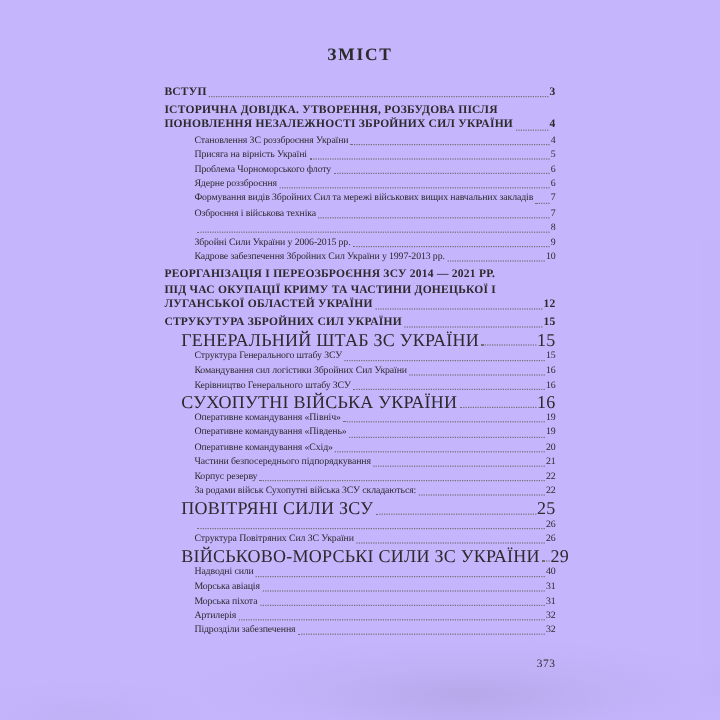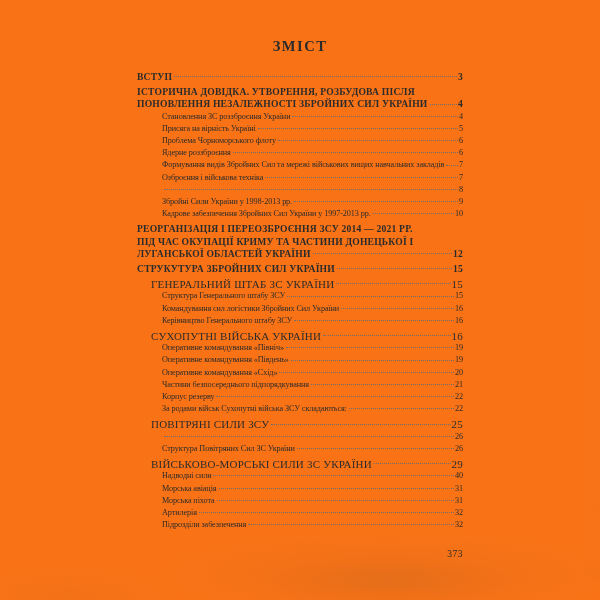--- a/index.html
+++ b/index.html
@@ -4,21 +4,21 @@
 <style>
   html,body { margin:0; padding:0; }
   body {
     width:600px; height:600px;
     background:#ececec;
     font-family:"Liberation Serif", serif;
   }
   .scan-page {
     position:relative;
     width:600px; height:600px;
-    background:#f97316;
+    background:#c4b5fd;
     overflow:hidden;
     color:#2b2b2b;
   }
   
   .blotch { position:absolute; pointer-events:none; }
   .blotch.b1 { left:150px; bottom:-20px; width:480px; height:90px;
     background:radial-gradient(ellipse at center, rgba(60,60,60,0.06), rgba(60,60,60,0) 70%); }
   .blotch.b2 { left:260px; bottom:-10px; width:260px; height:55px;
     background:radial-gradient(ellipse at center, rgba(60,60,60,0.05), rgba(60,60,60,0) 70%); }
   .blotch.b3 { left:-40px; bottom:-25px; width:220px; height:60px;
@@ -32,23 +32,23 @@
     font-weight:bold;
     font-size:14.5px;
     letter-spacing:1.5px;
   }
   .toc {
     position:absolute;
     top:71px; left:137px;
     width:326px;
   }
   .entry { }
-  .entry .line { line-height:12.2px; white-space:nowrap;align-items:center; }
+  .entry .line { line-height:12.2px; white-space:nowrap; }
   .entry.lvl0 { font-weight:bold; font-size:9.6px; letter-spacing:0.2px; }
-  .entry.lvl1 { font-size:11px; margin-left:14px; letter-spacing:0.2px; }
+  .entry.lvl1 { font-size:15px; margin-left:14px; letter-spacing:0.2px; }
   .entry.lvl2 { font-size:8.2px; margin-left:25px; letter-spacing:-0.1px; }
   .entry.lvl0, .entry.lvl1 { margin-top:3px; }
   .toc .entry:first-child { margin-top:0; }
   .lastline { display:flex; align-items:flex-end; }
   .lbl { white-space:nowrap; }
   .leader {
     flex:1 1 auto;
     min-width:6px;
     border-bottom:1px dotted #6f6f6f;
     margin:0 1px 2px 2px;
@@ -127,21 +127,21 @@
         </div>
       </div>
       <div class="entry lvl2">
         <div class="line lastline">
           <span class="leader"></span>
           <span class="pg">8</span>
         </div>
       </div>
       <div class="entry lvl2">
         <div class="line lastline">
-          <span class="lbl">Збройні Сили України у 1998-2013 рр.</span>
+          <span class="lbl">Збройні Сили України у 2006-2015 рр.</span>
           <span class="leader"></span>
           <span class="pg">9</span>
         </div>
       </div>
       <div class="entry lvl2">
         <div class="line lastline">
           <span class="lbl">Кадрове забезпечення Збройних Сил України у 1997-2013 рр.</span>
           <span class="leader"></span>
           <span class="pg">10</span>
         </div>

